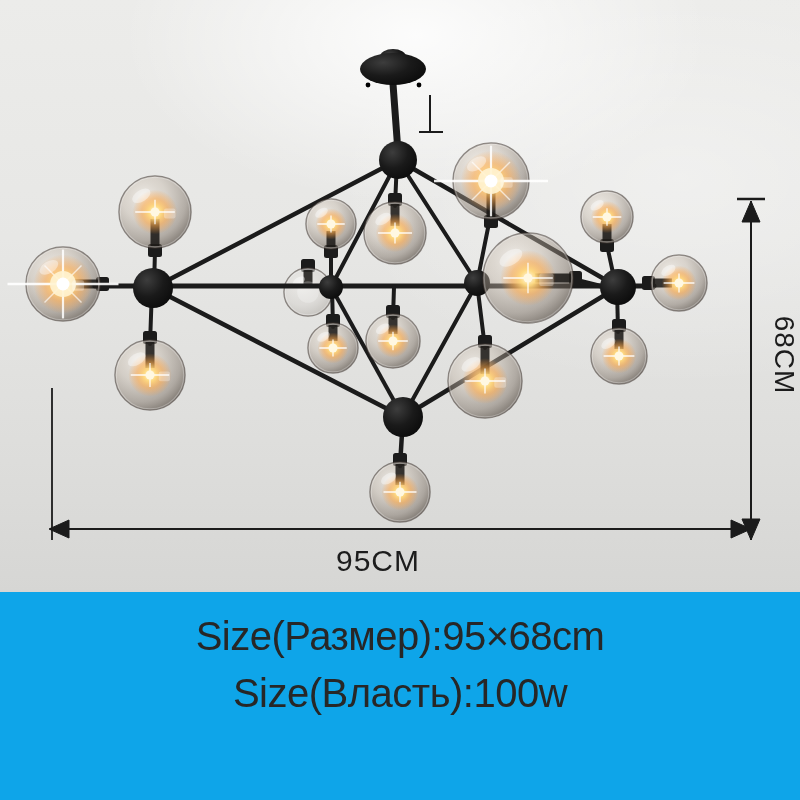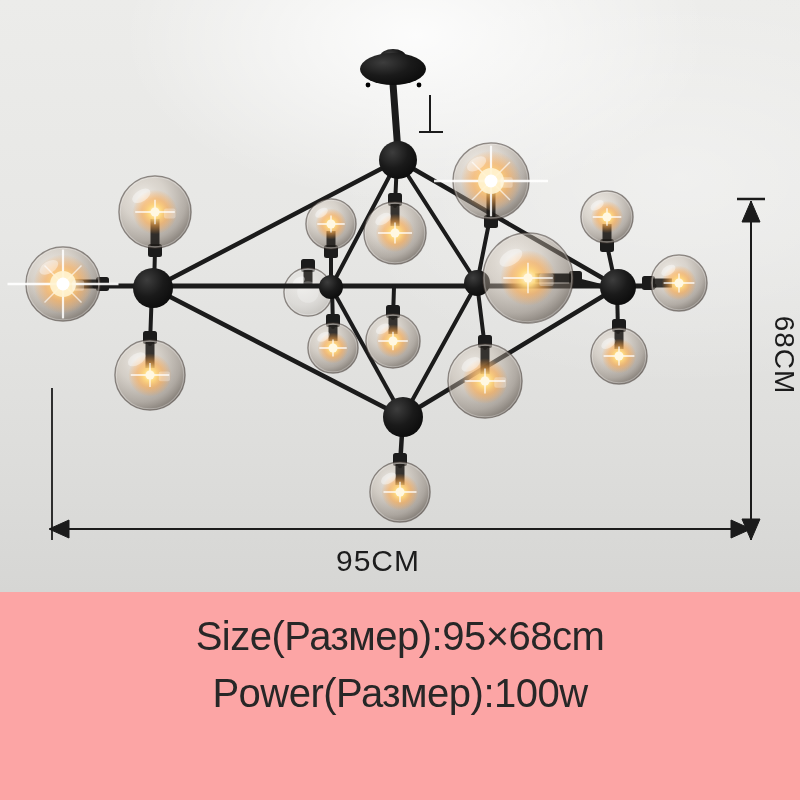--- a/index.html
+++ b/index.html
@@ -11,21 +11,21 @@
   .photo-area{
     position:absolute;left:0;top:0;width:800px;height:592px;
     background:
       radial-gradient(ellipse 420px 240px at 52% 6%, rgba(255,255,255,0.85), rgba(255,255,255,0) 70%),
       radial-gradient(ellipse 500px 300px at 85% 30%, rgba(255,255,255,0.35), rgba(255,255,255,0) 70%),
       linear-gradient(180deg,#ececea 0%,#e7e7e5 40%,#dddddb 78%,#d6d6d4 100%);
   }
   .photo-area svg{position:absolute;left:0;top:0;}
   .spec-panel{
     position:absolute;left:0;top:592px;width:800px;height:208px;
-    background:#fca5a5;
+    background:#0ea5e9;
   }
   .specs{
     position:absolute;left:0;top:16px;width:800px;
     text-align:center;color:#272727;
     font-size:40px;line-height:57px;letter-spacing:-0.5px;
   }
   .dim-label{
     font-family:"Liberation Sans",sans-serif;
     fill:#1c1c1c;letter-spacing:1px;
   }
@@ -293,15 +293,15 @@
       </g>
       <text class="dim-label" x="378" y="571" text-anchor="middle" font-size="30" stroke="none">95CM</text>
       <text class="dim-label" text-anchor="middle" font-size="28" stroke="none" transform="translate(775,355) rotate(90)">68CM</text>
     </g>
   </svg>
 </div>
 
 <div class="spec-panel">
   <div class="specs">
     <div>Size(Размер):95×68cm</div>
-    <div>Power(Размер):100w</div>
+    <div>Size(Власть):100w</div>
   </div>
 </div>
 
 </body></html>

